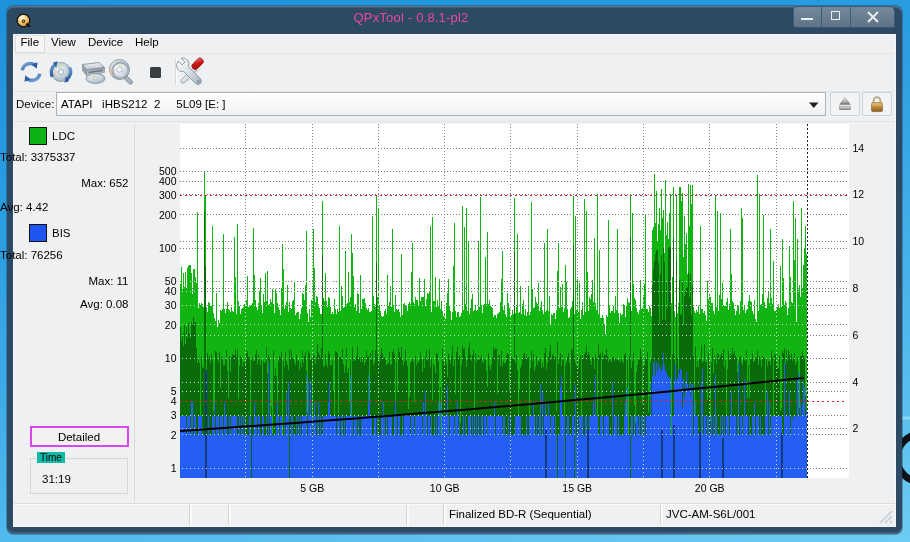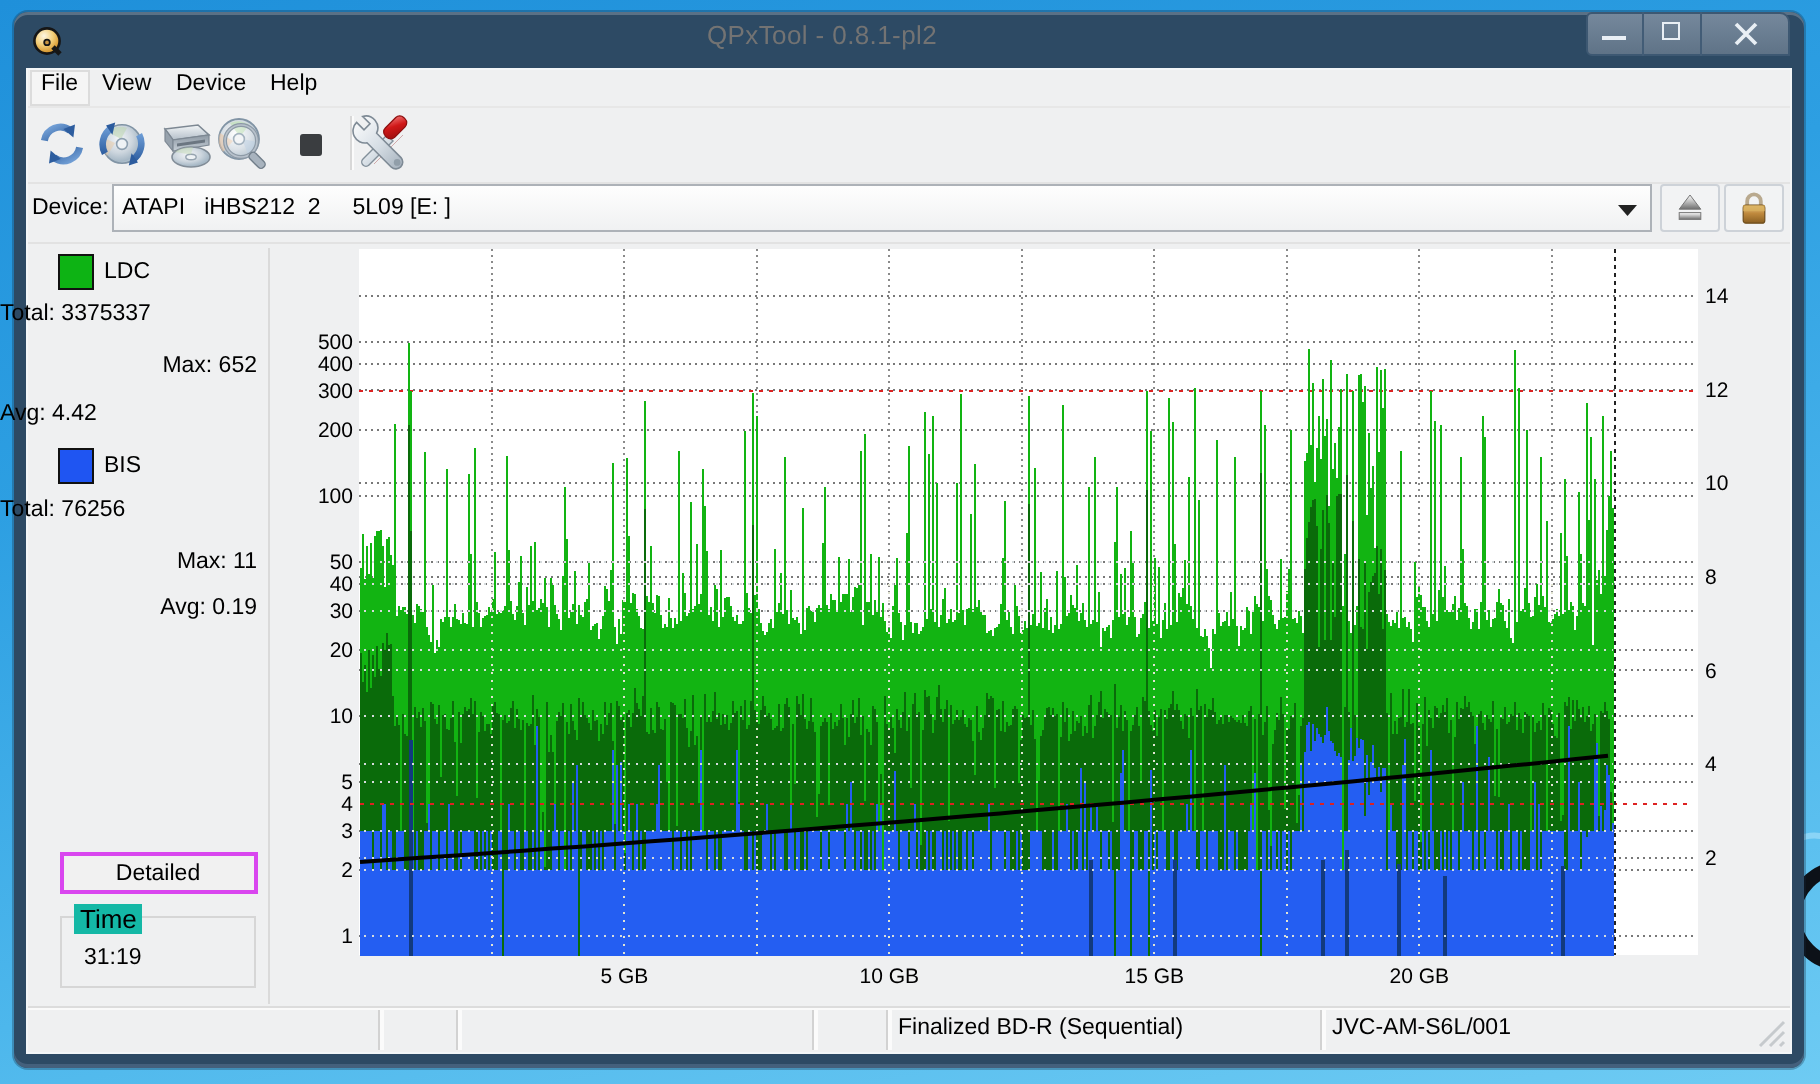--- a/index.html
+++ b/index.html
@@ -7,21 +7,21 @@
 <body>
 <div class="abs" style="left:0;top:0;width:910px;height:542px;background:linear-gradient(168deg,#1f90da 0%,#2d9fe2 35%,#4db7ec 70%,#6ecbf3 100%)">
 <svg width="910" height="542" viewBox="0 0 910 542" style="position:absolute;left:0;top:0">
 <path d="M898 420 Q915 412 924 432" fill="none" stroke="#8fd6f6" stroke-width="3" opacity=".9"></path>
 <circle cx="921" cy="458" r="24" fill="none" stroke="#0c1118" stroke-width="7"></circle>
 </svg>
 </div>
 
 <div class="abs" style="left:7px;top:6px;width:895px;height:528px;background:#2d4a64;border-radius:7px;box-shadow:0 0 0 1px rgba(20,40,60,.3), inset 0 1.5px 0 #5a7186, inset 0 -2px 0 #44607c"></div>
 
-<div class="abs" style="left:0;top:10px;width:822px;text-align:center;font-size:13px;color:#737373;letter-spacing:.2px">QPxTool - 0.8.1-pl2</div>
+<div class="abs" style="left:0;top:10px;width:822px;text-align:center;font-size:13px;color:#ec4899;letter-spacing:.2px">QPxTool - 0.8.1-pl2</div>
 <svg width="16" height="16" viewBox="0 0 16 16" style="position:absolute;left:16px;top:13px">
 <defs>
       <radialGradient id="qd" cx=".38" cy=".3" r=".8">
         <stop offset="0" stop-color="#fdf6e3"></stop>
         <stop offset=".45" stop-color="#f3cf7a"></stop>
         <stop offset=".8" stop-color="#d89a34"></stop>
         <stop offset="1" stop-color="#e8b84e"></stop>
       </radialGradient>
     </defs>
 <circle cx="7.5" cy="7.5" r="6.3" fill="url(#qd)" stroke="#161616" stroke-width="1.3"></circle>
@@ -180,25 +180,25 @@
 
 <div class="abs" style="left:29px;top:127px;width:18px;height:18px;background:#0db314;border:1.6px solid #111"></div>
 <div class="abs" style="left:52px;top:130px;font-size:11.5px">LDC</div>
 <div class="abs" style="left:0;top:151px;width:128.5px;font-size:11.5px">Total: 3375337</div>
 <div class="abs" style="left:0;top:177px;width:128.5px;text-align:right;font-size:11.5px">Max: 652</div>
 <div class="abs" style="left:0;top:201px;width:128.5px;text-align:left;font-size:11.5px">Avg: 4.42</div>
 <div class="abs" style="left:29px;top:224px;width:18px;height:18px;background:#1f55f2;border:1.6px solid #111"></div>
 <div class="abs" style="left:52px;top:227px;font-size:11.5px">BIS</div>
 <div class="abs" style="left:0;top:249px;width:128.5px;text-align:left;font-size:11.5px">Total: 76256</div>
 <div class="abs" style="left:0;top:275px;width:128.5px;text-align:right;font-size:11.5px">Max: 11</div>
-<div class="abs" style="left:0;top:298px;width:128.5px;text-align:right;font-size:11.5px">Avg: 0.19</div>
+<div class="abs" style="left:0;top:298px;width:128.5px;text-align:right;font-size:11.5px">Avg: 0.08</div>
 
 <div class="abs" style="left:29.5px;top:426px;width:99px;height:21px;background:#f1f1f1;border:2px solid #d946ef;text-align:center;font-size:11.5px;line-height:19px">Detailed</div>
 <div class="abs" style="left:30px;top:458px;width:98px;height:36px;border:1px solid #d6d6d6"></div>
-<div class="abs" style="left:37px;top:452px;background:#14b8a6;padding:0 3px;font-size:13px">Time</div>
+<div class="abs" style="left:37px;top:452px;background:#14b8a6;padding:0 3px;font-size:10px">Time</div>
 <div class="abs" style="left:42px;top:473px;width:93px;font-size:11.5px">31:19</div>
 
 <div class="abs" style="left:133.5px;top:124px;width:1px;height:378px;background:#dadada"></div>
 
 <svg width="910" height="542" viewBox="0 0 910 542" style="position:absolute;left:0;top:0" shape-rendering="crispEdges">
 <rect x="179.7" y="124.3" width="669.2" height="353.3" fill="#ffffff"></rect>
 <path d="M179.7 468.0H846.6M179.7 434.9H846.6M179.7 415.5H846.6M179.7 391.1H846.6M179.7 358.0H846.6M179.7 324.9H846.6M179.7 305.5H846.6M179.7 291.8H846.6M179.7 281.1H846.6M179.7 248.0H846.6M179.7 214.9H846.6M179.7 181.8H846.6M179.7 171.1H846.6M179.7 428.8H846.6M179.7 382.0H846.6M179.7 335.2H846.6M179.7 288.4H846.6M179.7 241.6H846.6M179.7 194.8H846.6M179.7 148.0H846.6" stroke="#787878" stroke-width="1" fill="none" stroke-dasharray="1 2"></path>
 <path d="M245.9 124.3V477.6M312.2 124.3V477.6M378.4 124.3V477.6M444.7 124.3V477.6M510.9 124.3V477.6M577.2 124.3V477.6M643.5 124.3V477.6M709.7 124.3V477.6M776.0 124.3V477.6" stroke="#8a8a8a" stroke-width="1" fill="none" stroke-dasharray="1 2"></path>
 <path d="M179.7 195.5H846.6M806.5 401.8H846.6" stroke="#dd2222" stroke-width="1" fill="none" stroke-dasharray="2 3"></path>
 <path d="M180.5 478V284.2M181.5 478V267.2M182.5 478V289.3M183.5 478V272.9M184.5 478V287.1M185.5 478V271.7M186.5 478V288.9M187.5 478V267.9M188.5 478V265.6M189.5 478V265.4M190.5 478V265.0M191.5 478V272.9M192.5 478V293.7M193.5 478V269.4M194.5 478V268.7M195.5 478V277.3M196.5 478V282.5M197.5 478V211.8M198.5 478V307.9M199.5 478V302.8M200.5 478V305.1M201.5 478V303.3M202.5 478V303.5M203.5 478V307.0M204.5 478V171.6M205.5 478V195.5M206.5 478V307.4M207.5 478V311.6M208.5 478V302.2M209.5 478V303.1M210.5 478V304.5M211.5 478V306.1M212.5 478V226.1M213.5 478V313.4M214.5 478V317.7M215.5 478V321.2M216.5 478V292.6M217.5 478V326.7M218.5 478V320.1M219.5 478V323.3M220.5 478V309.7M221.5 478V311.1M222.5 478V308.7M223.5 478V234.3M224.5 478V308.7M225.5 478V313.3M226.5 478V308.6M227.5 478V301.8M228.5 478V309.3M229.5 478V309.9M230.5 478V312.1M231.5 478V306.6M232.5 478V311.4M233.5 478V312.1M234.5 478V236.8M235.5 478V277.1M236.5 478V313.6M237.5 478V224.1M238.5 478V300.8M239.5 478V306.3M240.5 478V313.6M241.5 478V309.1M242.5 478V307.9M243.5 478V307.3M244.5 478V303.6M245.5 478V305.9M246.5 478V299.6M247.5 478V275.8M248.5 478V307.0M249.5 478V305.9M250.5 478V306.3M251.5 478V305.4M252.5 478V303.0M253.5 478V228.0M254.5 478V275.1M255.5 478V300.3M256.5 478V306.9M257.5 478V310.2M258.5 478V303.1M259.5 478V291.0M260.5 478V278.1M261.5 478V306.3M262.5 478V312.7M263.5 478V293.6M264.5 478V302.4M265.5 478V273.1M266.5 478V300.7M267.5 478V270.8M268.5 478V304.9M269.5 478V303.9M270.5 478V299.4M271.5 478V301.6M272.5 478V289.0M273.5 478V303.6M274.5 478V313.3M275.5 478V289.1M276.5 478V292.5M277.5 478V302.6M278.5 478V307.2M279.5 478V309.7M280.5 478V315.0M281.5 478V288.1M282.5 478V243.5M283.5 478V269.3M284.5 478V309.1M285.5 478V306.2M286.5 478V302.2M287.5 478V285.3M288.5 478V312.1M289.5 478V302.3M290.5 478V307.5M291.5 478V308.7M292.5 478V300.9M293.5 478V299.6M294.5 478V281.4M295.5 478V314.9M296.5 478V313.1M297.5 478V312.0M298.5 478V311.7M299.5 478V319.3M300.5 478V314.3M301.5 478V307.8M302.5 478V293.1M303.5 478V294.4M304.5 478V300.4M305.5 478V285.1M306.5 478V231.4M307.5 478V313.4M308.5 478V321.8M309.5 478V309.4M310.5 478V317.1M311.5 478V300.1M312.5 478V300.9M313.5 478V228.8M314.5 478V267.9M315.5 478V301.6M316.5 478V296.3M317.5 478V296.9M318.5 478V304.4M319.5 478V307.9M320.5 478V314.0M321.5 478V314.3M322.5 478V200.5M323.5 478V297.9M324.5 478V301.1M325.5 478V272.9M326.5 478V301.4M327.5 478V306.6M328.5 478V297.4M329.5 478V297.8M330.5 478V307.3M331.5 478V313.9M332.5 478V312.0M333.5 478V313.5M334.5 478V299.1M335.5 478V309.1M336.5 478V313.9M337.5 478V308.9M338.5 478V312.0M339.5 478V225.5M340.5 478V310.6M341.5 478V286.4M342.5 478V296.3M343.5 478V308.1M344.5 478V306.7M345.5 478V250.8M346.5 478V304.3M347.5 478V303.2M348.5 478V272.0M349.5 478V302.0M350.5 478V297.1M351.5 478V234.3M352.5 478V253.0M353.5 478V275.5M354.5 478V307.3M355.5 478V303.7M356.5 478V310.6M357.5 478V292.7M358.5 478V294.3M359.5 478V313.3M360.5 478V274.8M361.5 478V308.7M362.5 478V299.1M363.5 478V298.7M364.5 478V298.3M365.5 478V302.9M366.5 478V308.3M367.5 478V310.3M368.5 478V307.7M369.5 478V312.1M370.5 478V311.9M371.5 478V310.7M372.5 478V215.5M373.5 478V296.4M374.5 478V304.0M375.5 478V306.7M376.5 478V196.3M377.5 478V297.4M378.5 478V208.2M379.5 478V304.5M380.5 478V311.3M381.5 478V315.6M382.5 478V317.3M383.5 478V315.8M384.5 478V311.3M385.5 478V309.3M386.5 478V314.0M387.5 478V274.7M388.5 478V306.0M389.5 478V301.6M390.5 478V286.3M391.5 478V307.1M392.5 478V228.6M393.5 478V305.0M394.5 478V312.0M395.5 478V295.1M396.5 478V308.8M397.5 478V309.8M398.5 478V308.7M399.5 478V311.6M400.5 478V317.0M401.5 478V254.0M402.5 478V315.0M403.5 478V304.2M404.5 478V303.0M405.5 478V305.5M406.5 478V304.8M407.5 478V310.9M408.5 478V304.1M409.5 478V302.3M410.5 478V303.9M411.5 478V271.7M412.5 478V243.4M413.5 478V302.4M414.5 478V304.4M415.5 478V296.8M416.5 478V300.1M417.5 478V300.0M418.5 478V305.4M419.5 478V278.3M420.5 478V300.9M421.5 478V297.0M422.5 478V297.2M423.5 478V296.9M424.5 478V279.4M425.5 478V305.9M426.5 478V298.7M427.5 478V293.4M428.5 478V294.1M429.5 478V292.4M430.5 478V225.5M431.5 478V312.3M432.5 478V216.9M433.5 478V301.2M434.5 478V301.2M435.5 478V277.2M436.5 478V307.4M437.5 478V300.1M438.5 478V306.0M439.5 478V278.7M440.5 478V308.6M441.5 478V301.3M442.5 478V310.7M443.5 478V316.0M444.5 478V314.2M445.5 478V318.8M446.5 478V303.2M447.5 478V292.5M448.5 478V279.2M449.5 478V306.4M450.5 478V310.9M451.5 478V320.0M452.5 478V312.4M453.5 478V266.4M454.5 478V222.8M455.5 478V311.0M456.5 478V316.7M457.5 478V311.7M458.5 478V311.5M459.5 478V316.8M460.5 478V315.7M461.5 478V313.4M462.5 478V206.2M463.5 478V309.5M464.5 478V227.2M465.5 478V304.3M466.5 478V208.2M467.5 478V310.9M468.5 478V241.5M469.5 478V313.5M470.5 478V307.5M471.5 478V299.3M472.5 478V294.0M473.5 478V311.4M474.5 478V309.5M475.5 478V304.7M476.5 478V311.2M477.5 478V310.0M478.5 478V241.3M479.5 478V306.6M480.5 478V197.1M481.5 478V305.0M482.5 478V312.7M483.5 478V304.6M484.5 478V303.9M485.5 478V257.0M486.5 478V304.3M487.5 478V231.9M488.5 478V303.7M489.5 478V300.0M490.5 478V305.7M491.5 478V307.3M492.5 478V307.5M493.5 478V316.6M494.5 478V315.3M495.5 478V315.1M496.5 478V317.9M497.5 478V313.8M498.5 478V313.3M499.5 478V312.0M500.5 478V301.8M501.5 478V279.1M502.5 478V250.5M503.5 478V310.2M504.5 478V306.0M505.5 478V313.6M506.5 478V317.2M507.5 478V292.7M508.5 478V303.0M509.5 478V307.9M510.5 478V316.7M511.5 478V315.0M512.5 478V310.3M513.5 478V313.9M514.5 478V198.0M515.5 478V312.6M516.5 478V306.9M517.5 478V234.1M518.5 478V313.1M519.5 478V311.7M520.5 478V286.1M521.5 478V313.9M522.5 478V304.0M523.5 478V299.5M524.5 478V315.2M525.5 478V308.7M526.5 478V316.3M527.5 478V312.4M528.5 478V285.7M529.5 478V314.5M530.5 478V311.9M531.5 478V202.4M532.5 478V288.5M533.5 478V308.0M534.5 478V306.6M535.5 478V297.4M536.5 478V302.3M537.5 478V304.1M538.5 478V282.7M539.5 478V310.6M540.5 478V306.6M541.5 478V301.4M542.5 478V310.1M543.5 478V313.6M544.5 478V243.3M545.5 478V312.0M546.5 478V309.8M547.5 478V228.6M548.5 478V311.2M549.5 478V295.8M550.5 478V323.7M551.5 478V314.1M552.5 478V315.3M553.5 478V313.4M554.5 478V312.7M555.5 478V319.0M556.5 478V310.2M557.5 478V271.1M558.5 478V243.4M559.5 478V308.3M560.5 478V286.9M561.5 478V306.8M562.5 478V284.1M563.5 478V312.3M564.5 478V308.3M565.5 478V265.4M566.5 478V280.7M567.5 478V308.6M568.5 478V318.4M569.5 478V317.0M570.5 478V309.0M571.5 478V306.8M572.5 478V300.9M573.5 478V195.5M574.5 478V314.2M575.5 478V215.7M576.5 478V310.3M577.5 478V278.9M578.5 478V312.1M579.5 478V283.4M580.5 478V319.0M581.5 478V310.2M582.5 478V301.7M583.5 478V314.5M584.5 478V198.8M585.5 478V312.3M586.5 478V211.1M587.5 478V271.9M588.5 478V311.2M589.5 478V296.6M590.5 478V298.5M591.5 478V293.8M592.5 478V280.0M593.5 478V302.0M594.5 478V238.4M595.5 478V303.1M596.5 478V309.5M597.5 478V194.0M598.5 478V314.2M599.5 478V250.1M600.5 478V317.8M601.5 478V318.4M602.5 478V314.7M603.5 478V318.0M604.5 478V323.9M605.5 478V333.9M606.5 478V314.7M607.5 478V316.8M608.5 478V219.9M609.5 478V306.4M610.5 478V313.2M611.5 478V310.9M612.5 478V310.7M613.5 478V305.8M614.5 478V312.9M615.5 478V296.1M616.5 478V309.6M617.5 478V228.6M618.5 478V313.0M619.5 478V322.8M620.5 478V313.2M621.5 478V314.8M622.5 478V313.9M623.5 478V303.5M624.5 478V305.5M625.5 478V316.8M626.5 478V304.8M627.5 478V298.0M628.5 478V302.0M629.5 478V303.4M630.5 478V195.5M631.5 478V310.7M632.5 478V212.5M633.5 478V284.4M634.5 478V298.0M635.5 478V299.9M636.5 478V307.5M637.5 478V312.0M638.5 478V314.4M639.5 478V310.2M640.5 478V279.6M641.5 478V308.8M642.5 478V308.3M643.5 478V295.6M644.5 478V284.4M645.5 478V214.9M646.5 478V309.4M647.5 478V308.8M648.5 478V311.5M649.5 478V305.5M650.5 478V308.2M651.5 478V316.3M652.5 478V230.4M653.5 478V226.5M654.5 478V174.4M655.5 478V222.6M656.5 478V191.3M657.5 478V240.9M658.5 478V224.0M659.5 478V208.0M660.5 478V229.6M661.5 478V189.4M662.5 478V217.9M663.5 478V209.5M664.5 478V252.8M665.5 478V179.9M666.5 478V234.5M667.5 478V221.7M668.5 478V239.2M669.5 478V213.3M670.5 478V194.4M671.5 478V302.9M672.5 478V277.0M673.5 478V186.8M674.5 478V310.7M675.5 478V316.7M676.5 478V195.5M677.5 478V312.7M678.5 478V302.9M679.5 478V187.3M680.5 478V186.8M681.5 478V201.1M682.5 478V193.2M683.5 478V257.4M684.5 478V216.4M685.5 478V244.2M686.5 478V233.2M687.5 478V274.0M688.5 478V183.7M689.5 478V226.2M690.5 478V185.1M691.5 478V204.0M692.5 478V184.7M693.5 478V306.9M694.5 478V310.9M695.5 478V313.0M696.5 478V310.0M697.5 478V311.7M698.5 478V305.2M699.5 478V314.2M700.5 478V225.5M701.5 478V309.0M702.5 478V308.7M703.5 478V313.4M704.5 478V310.9M705.5 478V314.7M706.5 478V320.9M707.5 478V281.0M708.5 478V298.6M709.5 478V293.5M710.5 478V297.3M711.5 478V303.3M712.5 478V303.4M713.5 478V310.5M714.5 478V313.6M715.5 478V195.5M716.5 478V306.9M717.5 478V210.6M718.5 478V310.6M719.5 478V294.8M720.5 478V212.6M721.5 478V298.7M722.5 478V283.1M723.5 478V304.9M724.5 478V305.8M725.5 478V305.9M726.5 478V302.2M727.5 478V298.2M728.5 478V310.2M729.5 478V304.0M730.5 478V228.6M731.5 478V274.3M732.5 478V301.4M733.5 478V302.9M734.5 478V309.1M735.5 478V314.6M736.5 478V310.8M737.5 478V304.5M738.5 478V304.5M739.5 478V314.4M740.5 478V300.8M741.5 478V208.2M742.5 478V218.4M743.5 478V310.2M744.5 478V305.1M745.5 478V313.3M746.5 478V309.5M747.5 478V308.9M748.5 478V301.0M749.5 478V294.6M750.5 478V301.4M751.5 478V302.4M752.5 478V310.5M753.5 478V314.2M754.5 478V299.5M755.5 478V319.1M756.5 478V321.5M757.5 478V175.1M758.5 478V310.8M759.5 478V193.8M760.5 478V305.4M761.5 478V304.4M762.5 478V294.2M763.5 478V214.9M764.5 478V301.7M765.5 478V308.3M766.5 478V307.9M767.5 478V298.3M768.5 478V292.0M769.5 478V302.6M770.5 478V228.6M771.5 478V297.8M772.5 478V303.6M773.5 478V260.5M774.5 478V311.0M775.5 478V311.3M776.5 478V309.7M777.5 478V306.8M778.5 478V304.4M779.5 478V307.9M780.5 478V266.3M781.5 478V307.0M782.5 478V239.3M783.5 478V277.8M784.5 478V305.2M785.5 478V300.9M786.5 478V303.0M787.5 478V315.1M788.5 478V308.2M789.5 478V246.0M790.5 478V277.1M791.5 478V301.7M792.5 478V303.1M793.5 478V201.4M794.5 478V260.1M795.5 478V218.3M796.5 478V322.4M797.5 478V239.3M798.5 478V289.9M799.5 478V285.0M800.5 478V296.9M801.5 478V208.2M802.5 478V288.1M803.5 478V265.0M804.5 478V248.1M805.5 478V225.5M806.5 478V254.0" stroke="#12b412" stroke-width="1" fill="none"></path>

